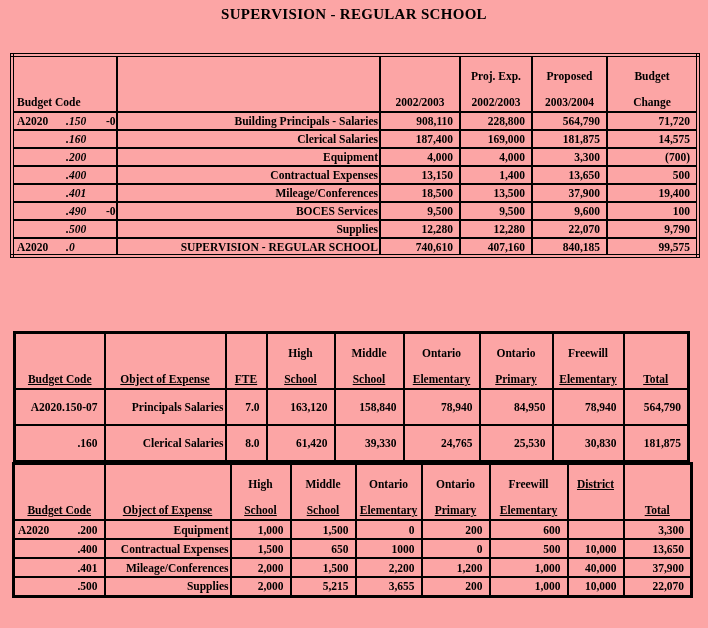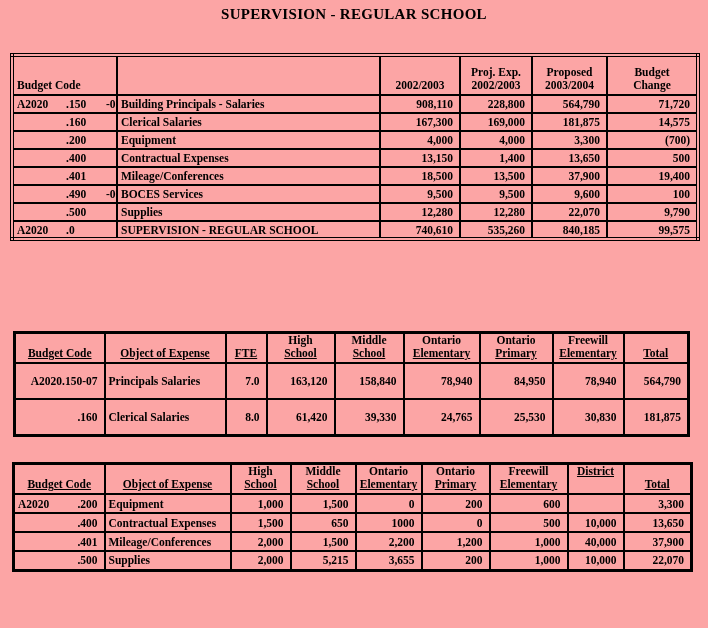--- a/index.html
+++ b/index.html
@@ -14,28 +14,28 @@
   #t3{left:12px;top:462px;width:678px;border:3px solid #000;}
   .tbl th,.tbl td{border:2px solid #000;padding:0 1px;overflow:hidden;
                   white-space:nowrap;vertical-align:middle;}
   .tbl th{vertical-align:bottom;padding-bottom:2px;font-weight:bold;}
   #t1 thead tr{height:40px;}
   #t1 tbody tr{height:18px;}
   #t2 thead tr{height:26px;}
   #t2 tbody tr{height:36px;}
   #t3 thead tr{height:26px;}
   #t3 tbody tr{height:19px;}
-  .hl{display:block;line-height:13px;min-height:13px;text-align:center;}
+  .hl{display:block;line-height:13px;min-height:13px;text-align:center;margin-top:13px;}
   .hl.u{text-decoration:underline;}
   th.hleft .hl{text-align:left;padding-left:2px;}
   td.num{text-align:right;padding-right:6px;}
-  td.text{text-align:left;padding-left:3px;}
+  td.text{text-align:right;padding-left:3px;}
   td.code3,td.code2{padding:0;overflow:hidden;}
   .code3 .pt0{display:inline-block;width:52px;padding-left:3px;box-sizing:border-box;}
-  .code3 .pt1{display:inline-block;width:40px;}
+  .code3 .pt1{display:inline-block;width:40px;font-style:italic;}
   .code3 .pt2{display:inline-block;}
   .code2 .pt0{float:left;padding-left:3px;}
   .code2 .pt1{float:right;padding-right:6px;}
 </style>
 </head>
 <body>
 
 <div id="page">
 
   <div class="title">SUPERVISION - REGULAR SCHOOL</div>
@@ -82,21 +82,21 @@
           <td class="code3"><span class="part pt0">A2020</span><span class="part pt1">.150</span><span class="part pt2">-07</span></td>
           <td class="text">Building Principals - Salaries</td>
           <td class="num">908,110</td>
           <td class="num">228,800</td>
           <td class="num">564,790</td>
           <td class="num">71,720</td>
         </tr>
         <tr>
           <td class="code3"><span class="part pt0"></span><span class="part pt1">.160</span><span class="part pt2"></span></td>
           <td class="text">Clerical Salaries</td>
-          <td class="num">167,300</td>
+          <td class="num">187,400</td>
           <td class="num">169,000</td>
           <td class="num">181,875</td>
           <td class="num">14,575</td>
         </tr>
         <tr>
           <td class="code3"><span class="part pt0"></span><span class="part pt1">.200</span><span class="part pt2"></span></td>
           <td class="text">Equipment</td>
           <td class="num">4,000</td>
           <td class="num">4,000</td>
           <td class="num">3,300</td>
@@ -131,21 +131,21 @@
           <td class="text">Supplies</td>
           <td class="num">12,280</td>
           <td class="num">12,280</td>
           <td class="num">22,070</td>
           <td class="num">9,790</td>
         </tr>
         <tr>
           <td class="code3"><span class="part pt0">A2020</span><span class="part pt1">.0</span><span class="part pt2"></span></td>
           <td class="text">SUPERVISION - REGULAR SCHOOL</td>
           <td class="num">740,610</td>
-          <td class="num">535,260</td>
+          <td class="num">407,160</td>
           <td class="num">840,185</td>
           <td class="num">99,575</td>
         </tr>
       </tbody>
   </table>
 
   <table id="t2" class="tbl">
     <colgroup>
       <col style="width:90px">
         <col style="width:121px">

